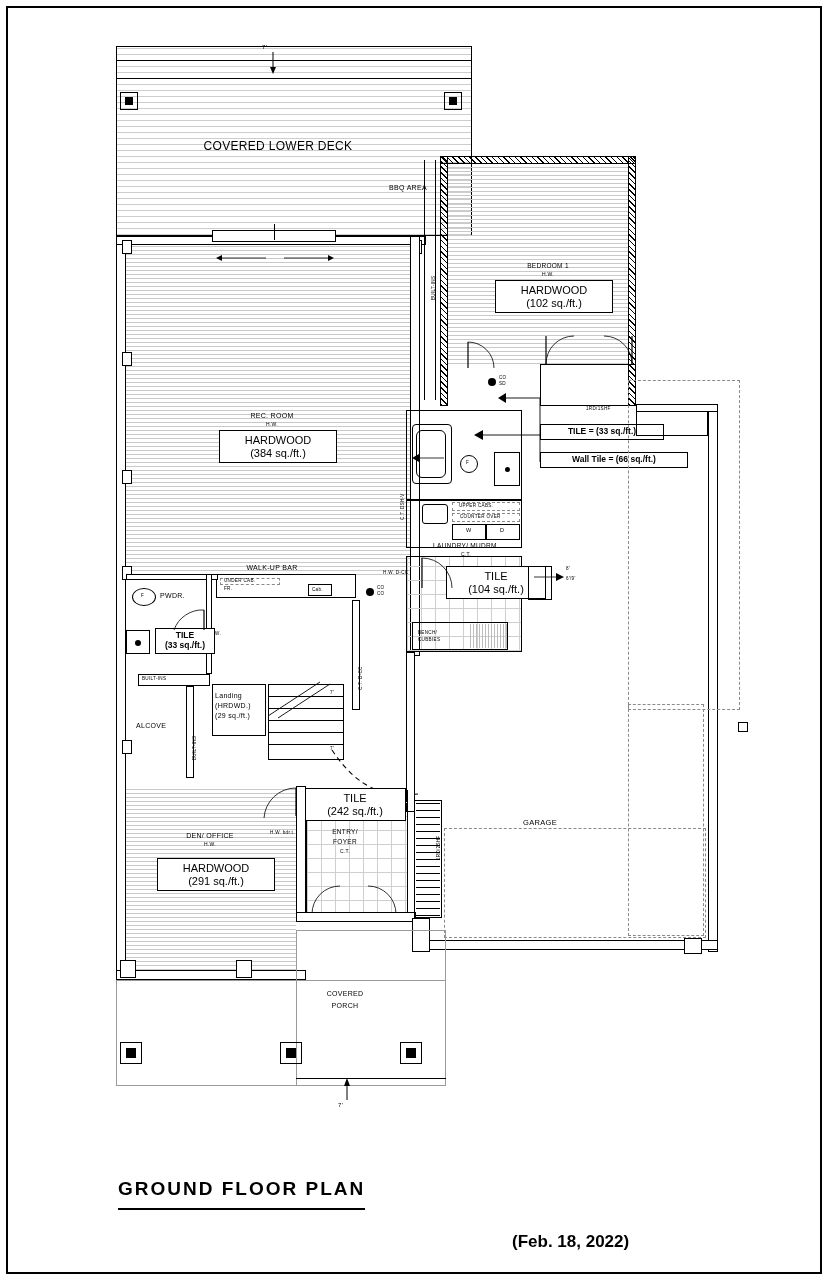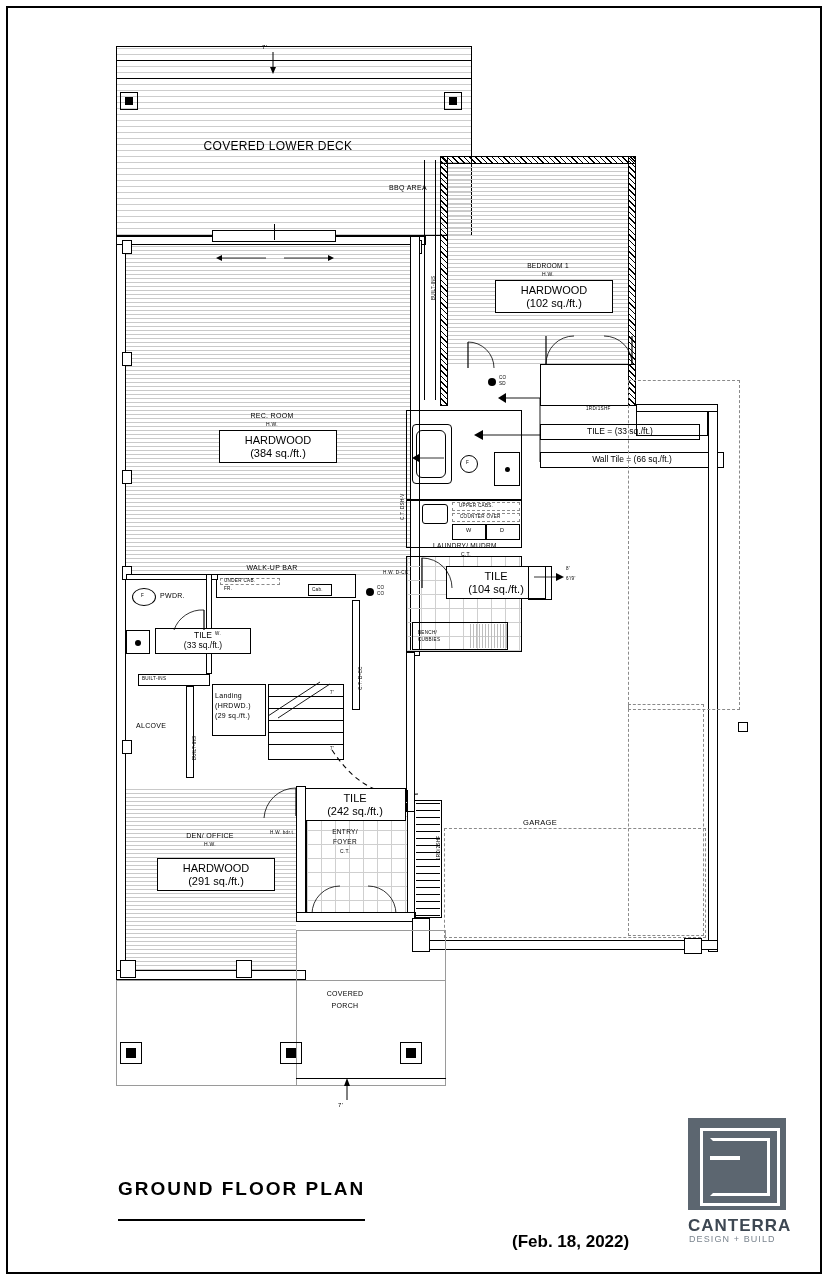--- a/index.html
+++ b/index.html
@@ -47,25 +47,25 @@
   .lbl.sm{font-size:5.5px;}
   .lbl.xs{font-size:4.6px;}
   .lbl.c{transform:translateX(-50%);}
   .rot{transform-origin:left top;}
   
   .callout{
     position:absolute;border:1.4px solid #000;background:#fff;
     font-size:11px;text-align:center;line-height:1.15;padding:3px 5px;
     white-space:nowrap;
   }
-  .callout.small{font-size:8.5px;padding:2px 18px;}
+  .callout.small{font-size:8.5px;padding:2px 0;font-weight:bold;}
   
   #title{
     position:absolute;left:118px;top:1178px;font-size:19px;font-weight:bold;
-    letter-spacing:2px;color:#000;border-bottom:2px solid #000;padding-bottom:19px;
+    letter-spacing:2px;color:#000;border-bottom:2px solid #000;padding-bottom:8px;
   }
   #date{
     position:absolute;left:512px;top:1232px;font-size:17px;font-weight:bold;color:#000;
   }
   
   #logo{position:absolute;left:688px;top:1118px;width:110px;height:130px;}
   #logo .sq{position:absolute;left:0;top:0;width:98px;height:92px;background:#5c6670;}
   #logo .inner{position:absolute;left:12px;top:10px;width:74px;height:72px;border:3px solid #fff;}
   #logo .inner2{position:absolute;left:22px;top:20px;width:54px;height:52px;border:3px solid #fff;border-left-color:transparent;}
   #logo .bar{position:absolute;left:22px;top:38px;width:30px;height:4px;background:#fff;}
@@ -351,21 +351,13 @@
   <div class="abs" style="left:296px;top:1078px;width:150px;height:1px;background:#000;"></div>
   <svg class="abs" style="left:340px;top:1078px;width:14px;height:24px;">
       <line x1="7" y1="22" x2="7" y2="4" stroke="#000" stroke-width="1"></line>
       <polygon points="7,0 4,8 10,8" fill="#000"></polygon>
     </svg>
   <div class="lbl" style="left:338px;top:1102px;font-size:6px;">7'</div>
 
   <div id="title">GROUND FLOOR PLAN</div>
   <div id="date">(Feb. 18, 2022)</div>
 
-  <div id="logo">
-    <div class="sq"></div>
-    <div class="inner"></div>
-    <div class="inner2"></div>
-    <div class="bar"></div>
-    <div class="name">CANTERRA</div>
-    <div class="sub">DESIGN + BUILD</div>
-  </div>
 </div>
 
 </body></html>

